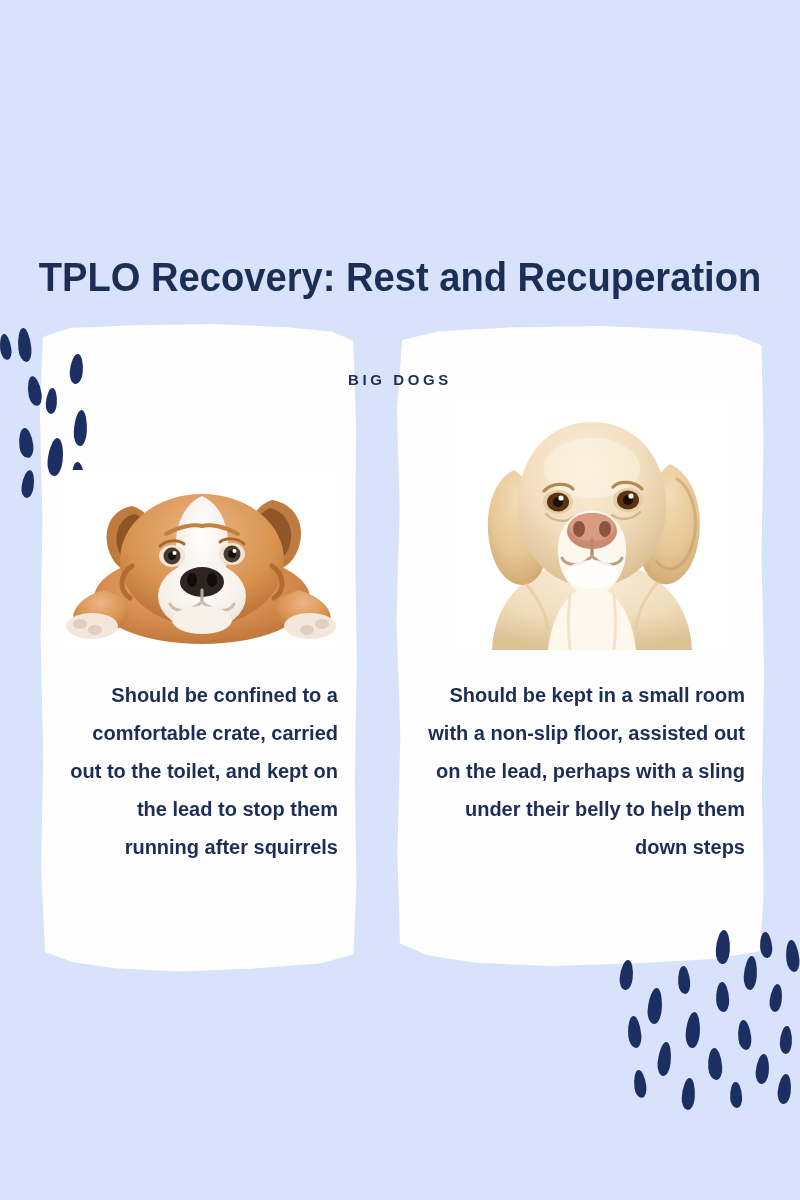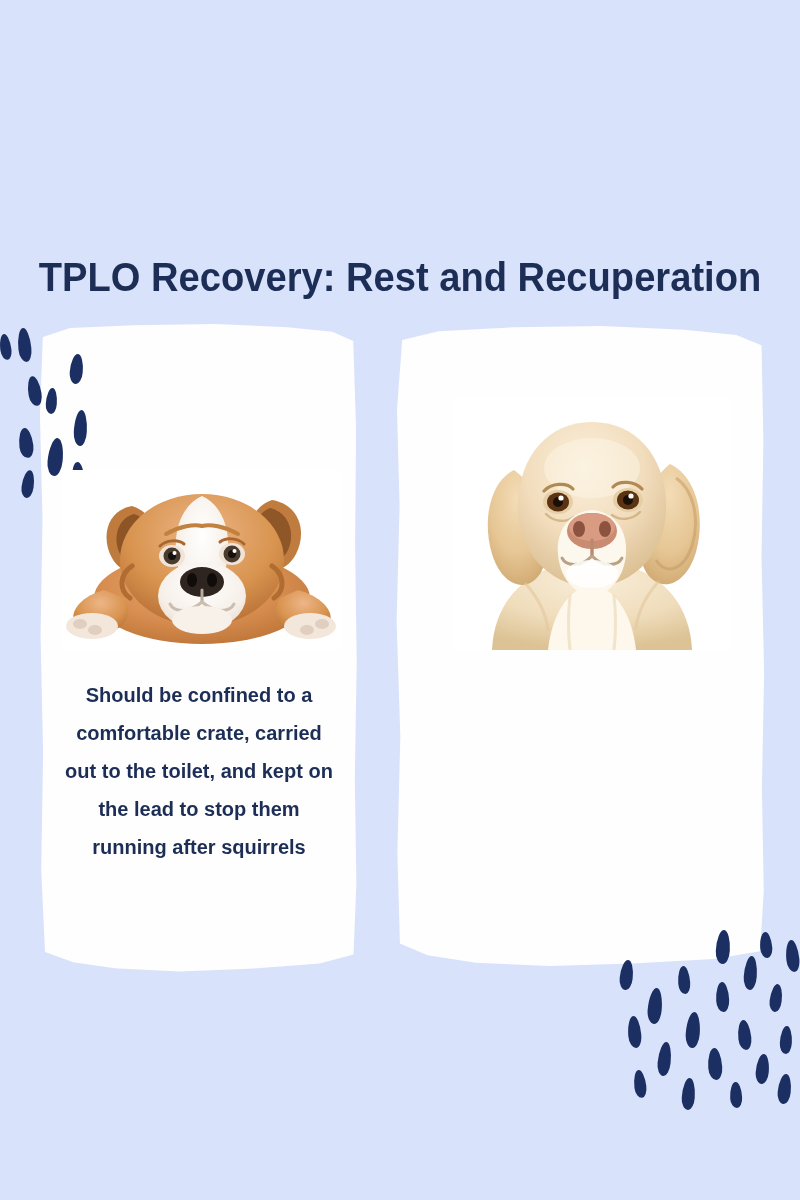--- a/index.html
+++ b/index.html
@@ -108,21 +108,21 @@
     font-size: 15px;
     font-weight: bold;
     letter-spacing: 3.6px;
     z-index: 7;
   }
   #header-small { top: 372px; }
   #header-big   { top: 371px; }
 
   .card-body {
     position: absolute;
-    text-align: center;
+    text-align: right;
     color: #1d2e56;
     font-family: "Liberation Sans Narrow", "Liberation Sans", sans-serif;
     font-size: 20px;
     font-weight: bold;
     line-height: 38px;
     z-index: 7;
   }
   #body-small {
     left: 60px;
     top: 676px;
@@ -247,20 +247,21 @@
       <path d="M140 132 C126 144 112 142 108 134" stroke="#cbbdb0" stroke-width="3" fill="none" stroke-linecap="round"></path>
       <path d="M140 132 C154 144 168 142 172 134" stroke="#cbbdb0" stroke-width="3" fill="none" stroke-linecap="round"></path>
       <ellipse cx="140" cy="150" rx="30" ry="14" fill="#f7f1ea"></ellipse>
     </svg>
   </div>
 
   <div id="body-small" class="card-body">Should be confined to a comfortable crate, carried out to the toilet, and kept on the lead to stop them running after squirrels</div>
 
   <div id="card-big" class="card"></div>
 
+  <div id="header-big" class="card-header">BIG DOGS</div>
 
   <div id="photo-retriever" class="photo">
     <svg viewBox="0 0 280 252" xmlns="http://www.w3.org/2000/svg">
       <defs>
         <radialGradient id="creamA" cx="45%" cy="28%" r="72%">
           <stop offset="0%" stop-color="#fbf0dd"></stop>
           <stop offset="55%" stop-color="#f2ddbd"></stop>
           <stop offset="100%" stop-color="#dcc094"></stop>
         </radialGradient>
         <radialGradient id="creamEar" cx="50%" cy="25%" r="80%">
@@ -312,20 +313,21 @@
       <path d="M140 158 C152 170 166 168 170 160" stroke="#b9a287" stroke-width="3" fill="none" stroke-linecap="round"></path>
       <ellipse cx="140" cy="176" rx="26" ry="14" fill="#ffffff" opacity="0.85"></ellipse>
 
       <path d="M74 186 C86 200 94 214 96 232" stroke="#e2c79d" stroke-width="3" fill="none" opacity="0.6" stroke-linecap="round"></path>
       <path d="M206 184 C194 198 186 212 184 230" stroke="#e2c79d" stroke-width="3" fill="none" opacity="0.6" stroke-linecap="round"></path>
       <path d="M118 198 C116 216 116 234 118 252" stroke="#eddcbe" stroke-width="3" fill="none" opacity="0.7" stroke-linecap="round"></path>
       <path d="M162 198 C164 216 164 234 162 252" stroke="#eddcbe" stroke-width="3" fill="none" opacity="0.7" stroke-linecap="round"></path>
     </svg>
   </div>
 
+  <div id="body-big" class="card-body">Should be kept in a small room with a non-slip floor, assisted out on the lead, perhaps with a sling under their belly to help them down steps</div>
 
   <div id="dots-bottomright" class="dot-cluster">
       <div class="dot" style="left: 96px; top: 0px; width: 14px; height: 34px; background: rgb(27, 47, 98); transform: rotate(3deg);"></div>
       <div class="dot" style="left: 140px; top: 2px; width: 12px; height: 26px; background: rgb(27, 47, 98); transform: rotate(-5deg);"></div>
       <div class="dot" style="left: 0px; top: 30px; width: 13px; height: 30px; background: rgb(27, 47, 98); transform: rotate(6deg);"></div>
       <div class="dot" style="left: 58px; top: 36px; width: 12px; height: 28px; background: rgb(27, 47, 98); transform: rotate(-4deg);"></div>
       <div class="dot" style="left: 124px; top: 26px; width: 13px; height: 34px; background: rgb(27, 47, 98); transform: rotate(4deg);"></div>
       <div class="dot" style="left: 166px; top: 10px; width: 13px; height: 32px; background: rgb(27, 47, 98); transform: rotate(-6deg);"></div>
       <div class="dot" style="left: 28px; top: 58px; width: 14px; height: 36px; background: rgb(27, 47, 98); transform: rotate(5deg);"></div>
       <div class="dot" style="left: 96px; top: 52px; width: 13px; height: 30px; background: rgb(27, 47, 98); transform: rotate(-3deg);"></div>

